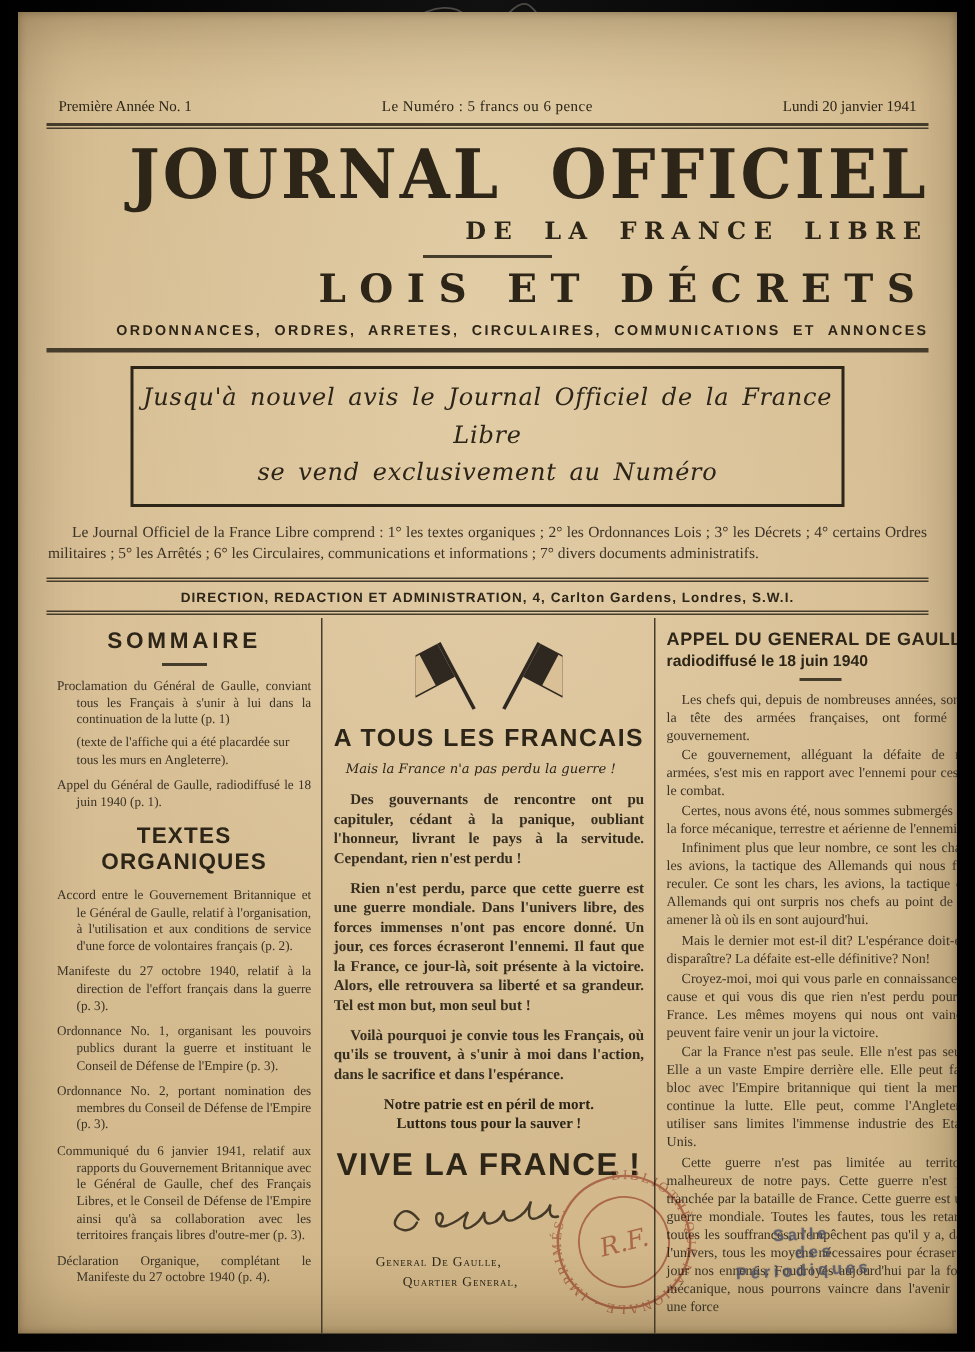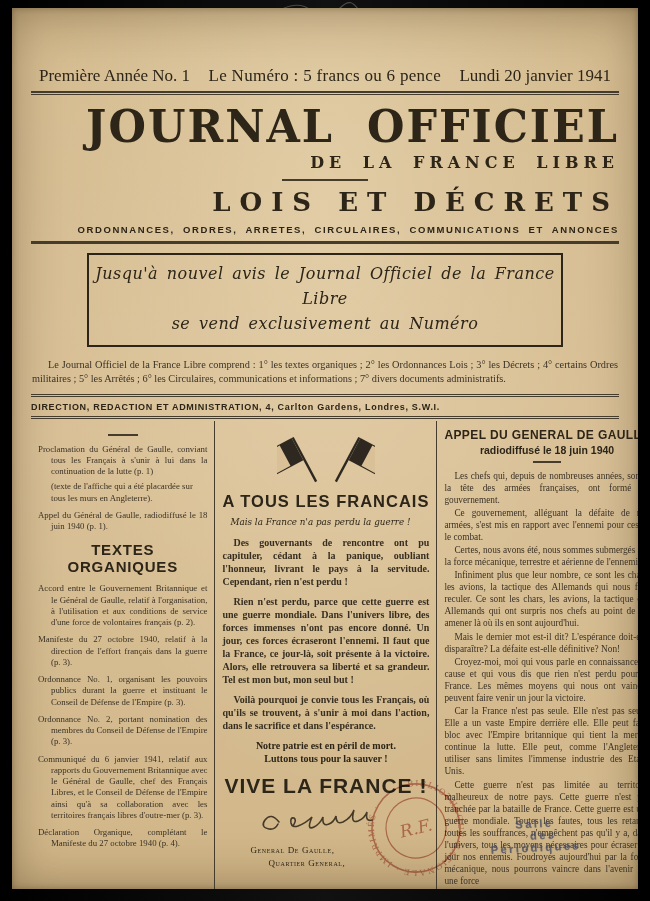--- a/index.html
+++ b/index.html
@@ -19,21 +19,21 @@
     background:
       radial-gradient(ellipse at 50% 22%, rgba(255,244,214,.28), rgba(255,244,214,0) 62%),
       linear-gradient(180deg,#cbb185 0%, #d5bc91 7%, #d9c097 50%, #d2b88b 92%, #cbb082 100%);
     box-shadow: inset 0 0 46px rgba(66,48,22,.38), inset 0 0 6px rgba(40,28,10,.35);
     padding:0 19px;
     overflow:hidden;
   }
 
   
   .top-row{display:flex;justify-content:space-between;align-items:flex-start;
-    margin-top:58px;padding:0 8px;font-size:17px;color:var(--ink-dark);}
+    margin-top:58px;padding:0 8px;font-size:10px;color:var(--ink-dark);}
   .top-row .mid{letter-spacing:.3px;}
   .rule-thickthin{height:4px;border-top:2px solid var(--rule);border-bottom:1px solid var(--rule);margin-top:5px;}
 
   
   .masthead{text-align:right;}
   .mast-title{
     font-family:"DejaVu Serif", serif;font-weight:bold;
     font-size:43px;letter-spacing:2px;word-spacing:16px;color:var(--ink-dark);
     margin-top:6px;white-space:nowrap;transform:scaleY(1.06);}
   .mast-sub{font-family:"DejaVu Serif", serif;font-weight:bold;
@@ -47,21 +47,21 @@
 
   
   .notice{border:2px solid var(--ink-dark);margin:9px 56px 0;padding:7px 6px 9px;text-align:center;}
   .notice p{font-family:"DejaVu Serif", serif;font-style:italic;font-size:16px;
     letter-spacing:.5px;word-spacing:3px;color:var(--ink-dark);line-height:1.55;}
 
   
   .comprend{margin:11px 1px 0;font-size:10.3px;line-height:1.32;text-align:justify;text-indent:16px;}
   .rule-double{height:3px;border-top:1px solid var(--rule);border-bottom:1px solid var(--rule);}
   .direction{font-family:"Liberation Sans", sans-serif;font-weight:bold;font-size:9px;
-    letter-spacing:.7px;text-align:left;margin:5px 0 4px;color:var(--ink-dark);}
+    letter-spacing:.7px;text-align:center;margin:5px 0 4px;color:var(--ink-dark);}
   .rd1{margin-top:8px;} .rd2{margin-bottom:0;}
 
   
   .cols{display:flex;margin-top:2px;height:497px;}
   .col{padding:7px 7px 0;}
   .col+.col{border-left:1px solid var(--rule);}
   .col-left{flex:0 0 31.2%;}
   .col-mid{flex:0 0 34.6%;}
   .col-right{flex:0 0 34.2%;}
 
@@ -90,21 +90,21 @@
   .address{font-size:9px;line-height:1.5;font-variant:small-caps;letter-spacing:.6px;color:var(--ink-dark);}
   .address div:nth-child(1){margin-left:28px;}
   .address div:nth-child(2){margin-left:46px;}
   .address div:nth-child(3){margin-left:58px;margin-top:48px;}
   .address div:nth-child(4){margin-left:74px;}
 
   
   .appel-t1{font-family:"Liberation Sans", sans-serif;font-weight:bold;font-size:12px;
     letter-spacing:.4px;text-align:center;color:var(--ink-dark);white-space:nowrap;}
   .appel-t2{font-family:"Liberation Sans", sans-serif;font-weight:bold;font-size:10.5px;
-    text-align:center;color:var(--ink-dark);margin-top:2px;}
+    text-align:left;color:var(--ink-dark);margin-top:2px;}
   .appel-rule{width:28px;border-top:2px solid var(--rule);margin:5px auto 7px;}
   .right-par{font-size:9.3px;line-height:1.3;text-align:justify;text-indent:10px;margin-bottom:1px;}
 
   
   .stamp-red{position:absolute;left:364px;top:776px;opacity:.62;mix-blend-mode:multiply;
     transform:rotate(-14deg);pointer-events:none;}
   .stamp-salle{position:absolute;left:472px;top:818px;transform:rotate(-3deg);
     font-family:"Liberation Sans", sans-serif;font-weight:bold;font-size:11px;
     letter-spacing:2.5px;color:#4a4f63;opacity:.8;text-shadow:0 0 1px rgba(74,79,99,.6);}
   .stamp-salle div:nth-child(1){margin-left:44px;}
@@ -147,20 +147,21 @@
 
   <p class="comprend">Le Journal Officiel de la France Libre comprend :  1° les textes organiques ;  2° les Ordonnances Lois ;  3° les Décrets ;  4° certains Ordres militaires ;  5° les Arrêtés ;  6° les Circulaires, communications et informations ;  7° divers documents administratifs.</p>
 
   <div class="rule-double rd1"></div>
   <div class="direction">DIRECTION,  REDACTION  ET  ADMINISTRATION,  4,  Carlton  Gardens,  Londres,  S.W.I.</div>
   <div class="rule-double rd2"></div>
 
   <div class="cols">
 
     <div class="col col-left">
+      <div class="som-title">SOMMAIRE</div>
       <div class="som-rule"></div>
       <p class="som-item">Proclamation du Général de Gaulle, conviant tous les Français à s'unir à lui dans la continuation de la lutte (p. 1)</p>
       <p class="som-note">(texte de l'affiche qui a été placardée sur tous les murs en Angleterre).</p>
       <p class="som-item">Appel du Général de Gaulle, radiodiffusé le 18 juin 1940 (p. 1).</p>
       <div class="som-section">TEXTES ORGANIQUES</div>
       <p class="som-item">Accord entre le Gouvernement Britannique et le Général de Gaulle, relatif à l'organisation, à l'utilisation et aux conditions de service d'une force de volontaires français (p. 2).</p>
       <p class="som-item">Manifeste du 27 octobre 1940, relatif à la direction de l'effort français dans la guerre (p. 3).</p>
       <p class="som-item">Ordonnance No. 1, organisant les pouvoirs publics durant la guerre et instituant le Conseil de Défense de l'Empire (p. 3).</p>
       <p class="som-item">Ordonnance No. 2, portant nomination des membres du Conseil de Défense de l'Empire (p. 3).</p>
       <p class="som-item">Communiqué du 6 janvier 1941, relatif aux rapports du Gouvernement Britannique avec le Général de Gaulle, chef des Français Libres, et le Conseil de Défense de l'Empire ainsi qu'à sa collaboration avec les territoires français libres d'outre-mer (p. 3).</p>

